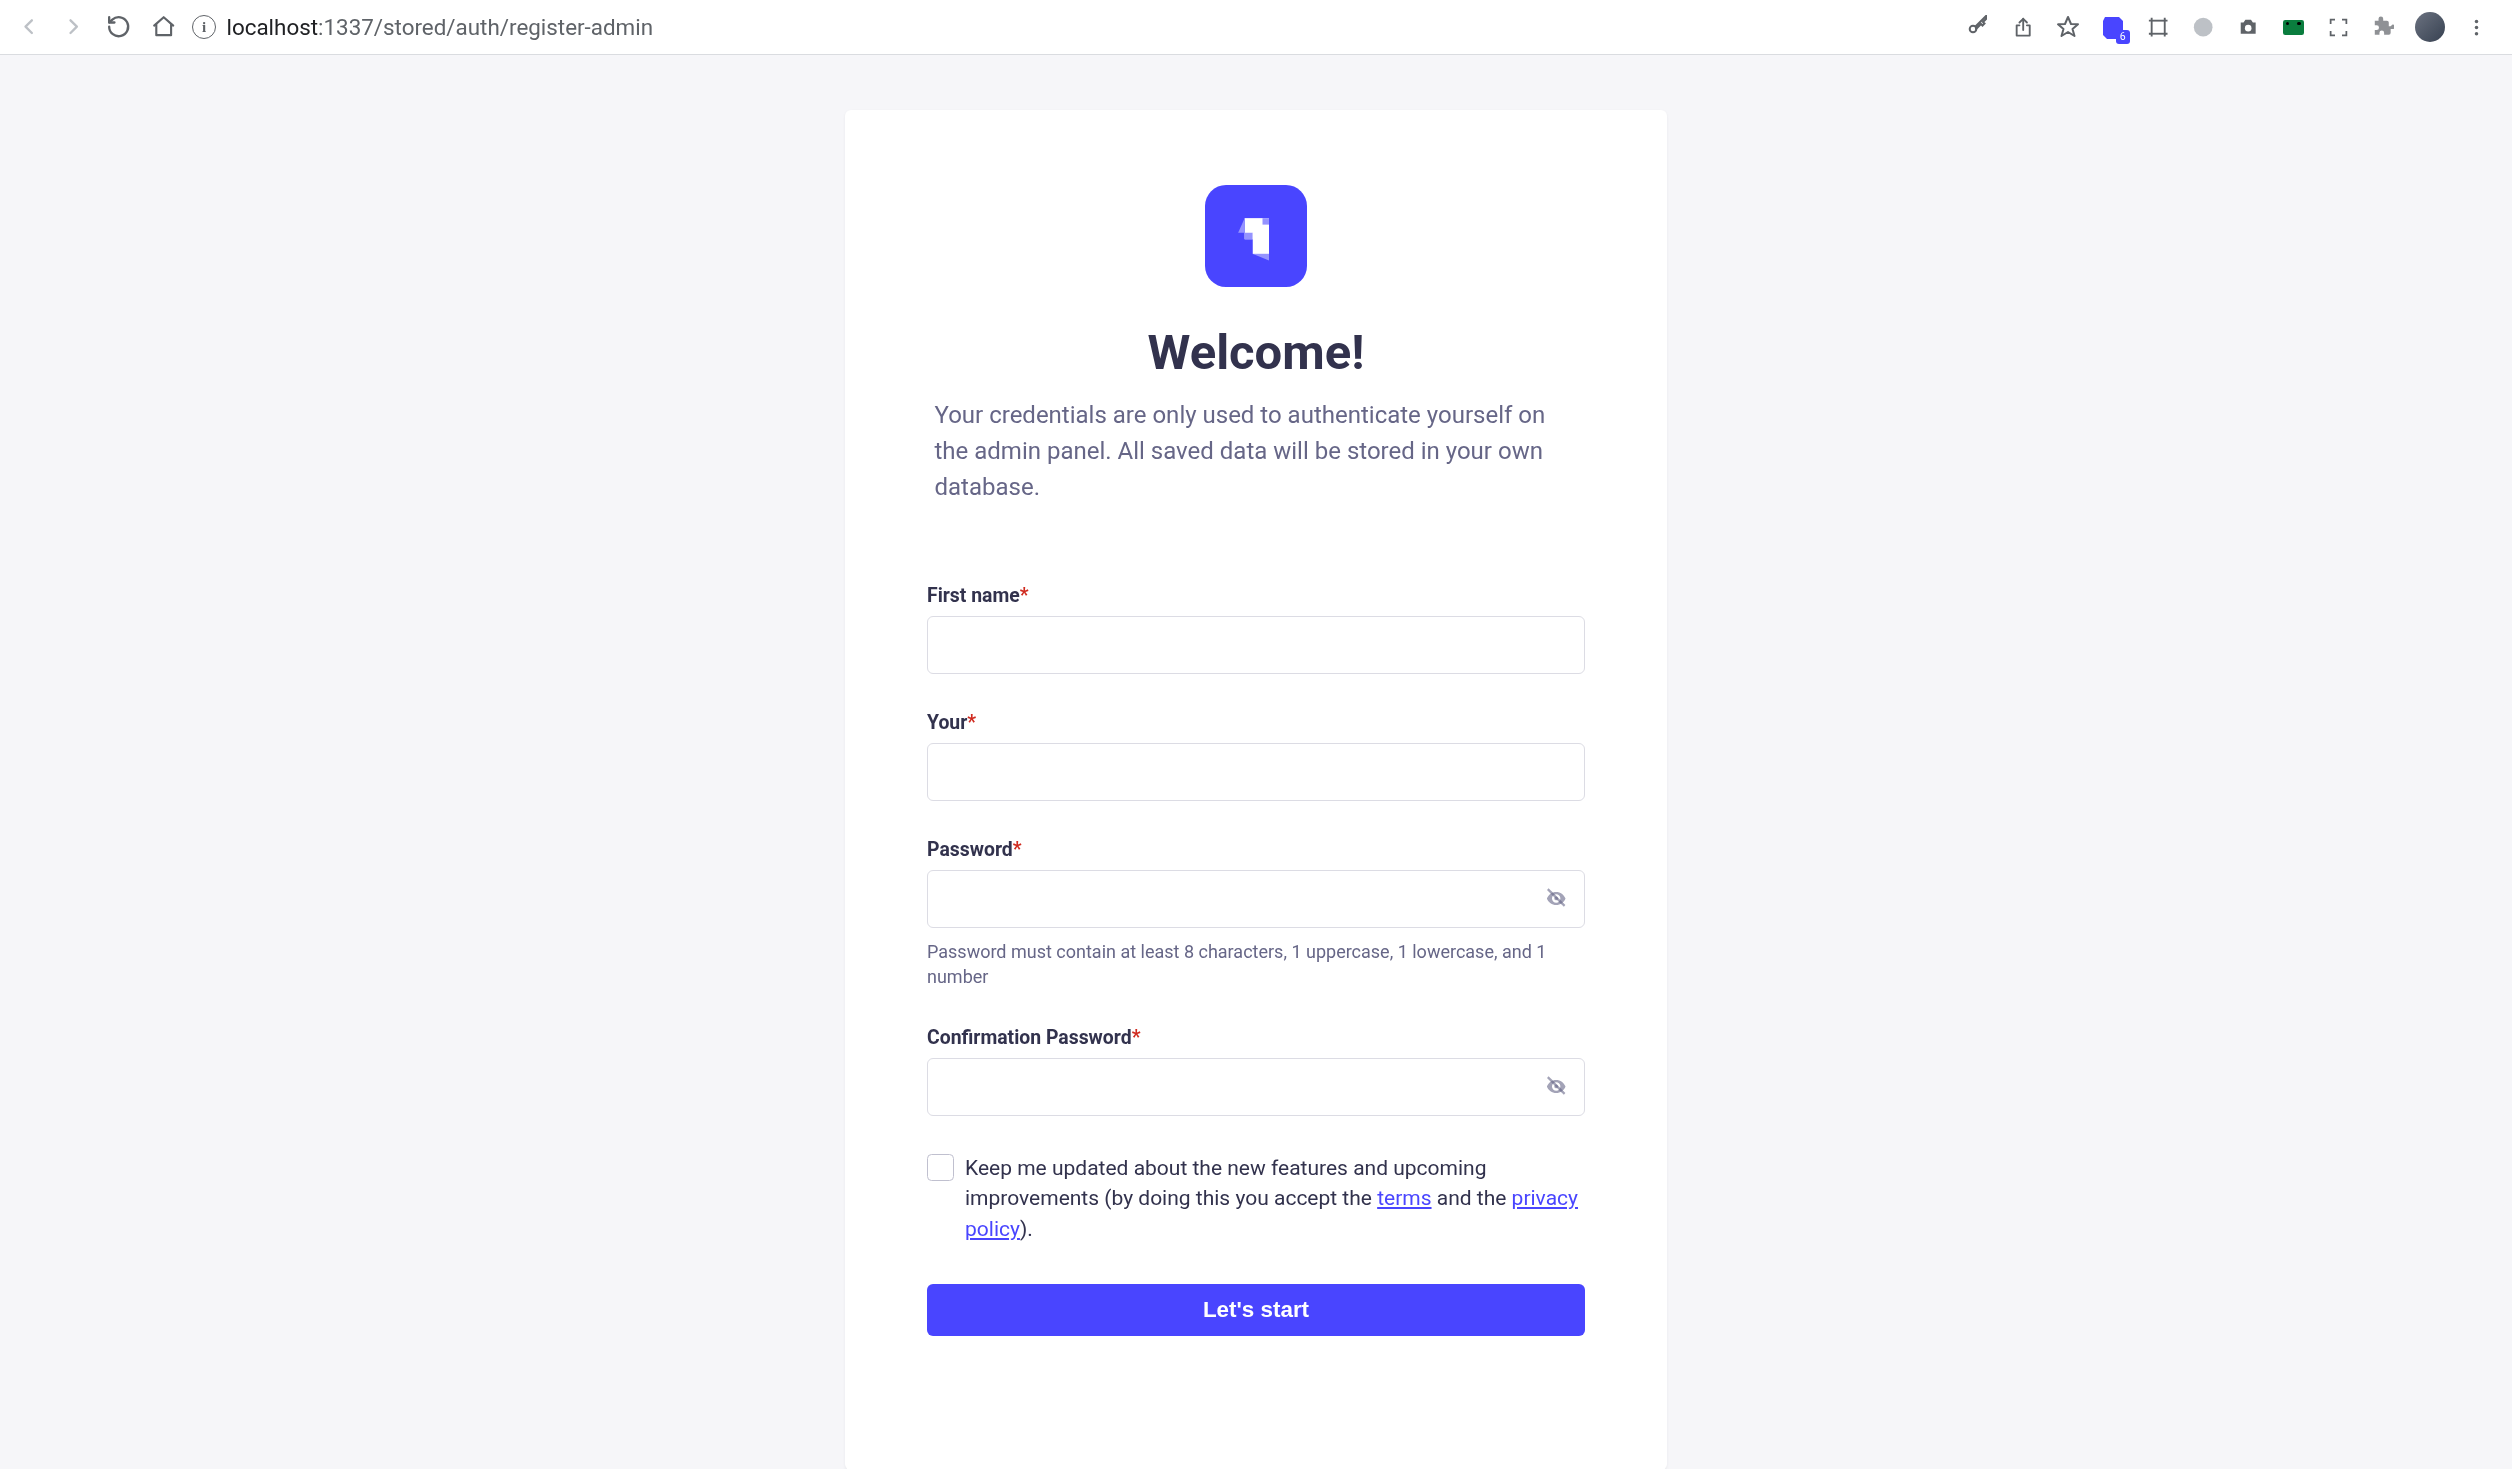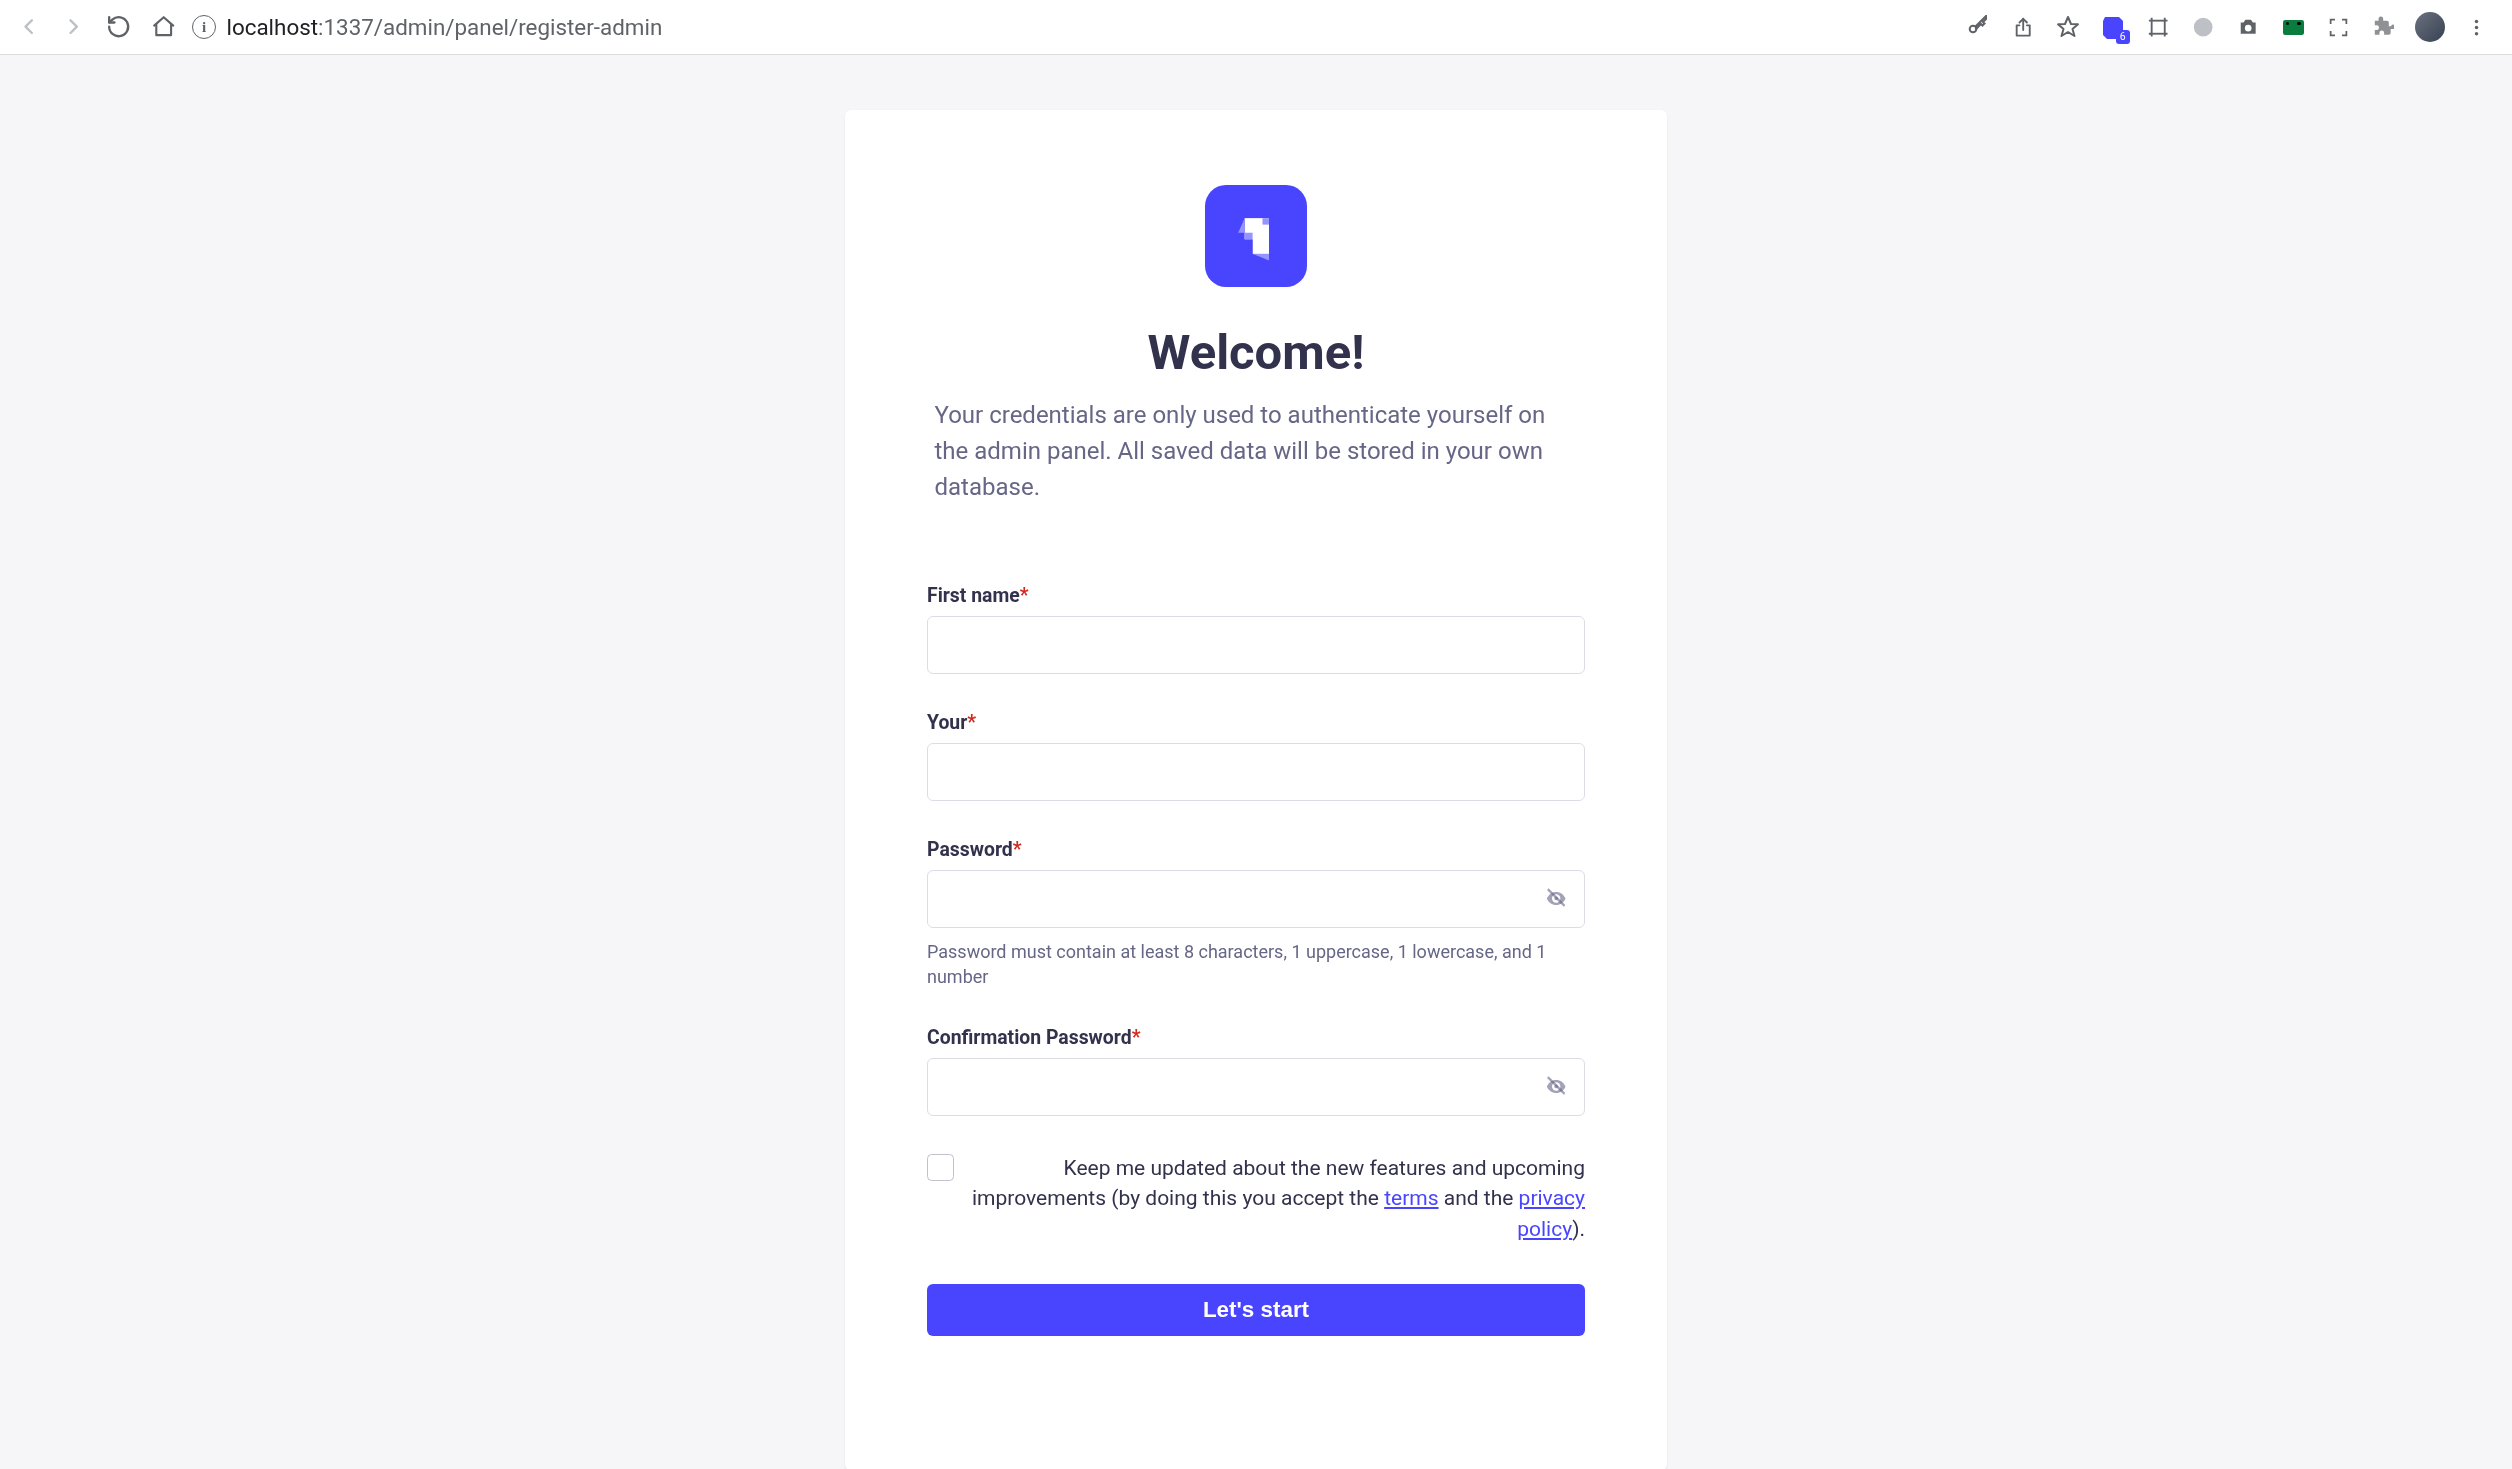--- a/index.html
+++ b/index.html
@@ -98,24 +98,23 @@
       cursor: pointer;
     }
     .hint {
       font-size: 18px;
       color: #666687;
       margin-top: 10.5px;
       line-height: 1.4;
     }
     .checkbox-row {
       display: flex;
-      gap: 0;
+      gap: 11px;
       align-items: flex-start;
       margin-bottom: 40px;
-      text-align: right;
     }
     .checkbox {
       width: 27px; height: 27px;
       border: 1.1px solid #c0c0cf;
       border-radius: 4.5px;
       background: #fff;
       flex-shrink: 0;
       margin-top: 1.5px;
       cursor: pointer;
     }
@@ -161,21 +160,21 @@
     <div class="nav-icon">
       <svg width="25.4" height="25.4" viewBox="0 0 24 24" fill="none" stroke="currentColor" stroke-width="2" stroke-linecap="round" stroke-linejoin="round">
           <path d="M3 11l9-8 9 8"></path>
           <path d="M5 10v10h14V10"></path>
         </svg>
     </div>
   </div>
   <div class="address-area">
     <div class="info-icon">i</div>
     <div class="url">
-      <span class="host">localhost</span><span class="path">:1337/admin/panel/register-admin</span>
+      <span class="host">localhost</span><span class="path">:1337/stored/auth/register-admin</span>
     </div>
   </div>
   <div class="right-icons">
     <div class="right-icon">
       <svg width="24" height="24" viewBox="0 0 24 24" fill="currentColor">
           <circle cx="7" cy="14" r="3.3" fill="none" stroke="currentColor" stroke-width="2"></circle>
           <path d="M9.5 11.5 L20 1v3l-3 3 1.5 1.5-2 2L15 9l-5.5 5.5" stroke="currentColor" stroke-width="2" fill="none"></path>
         </svg>
     </div>
     <div class="right-icon">

